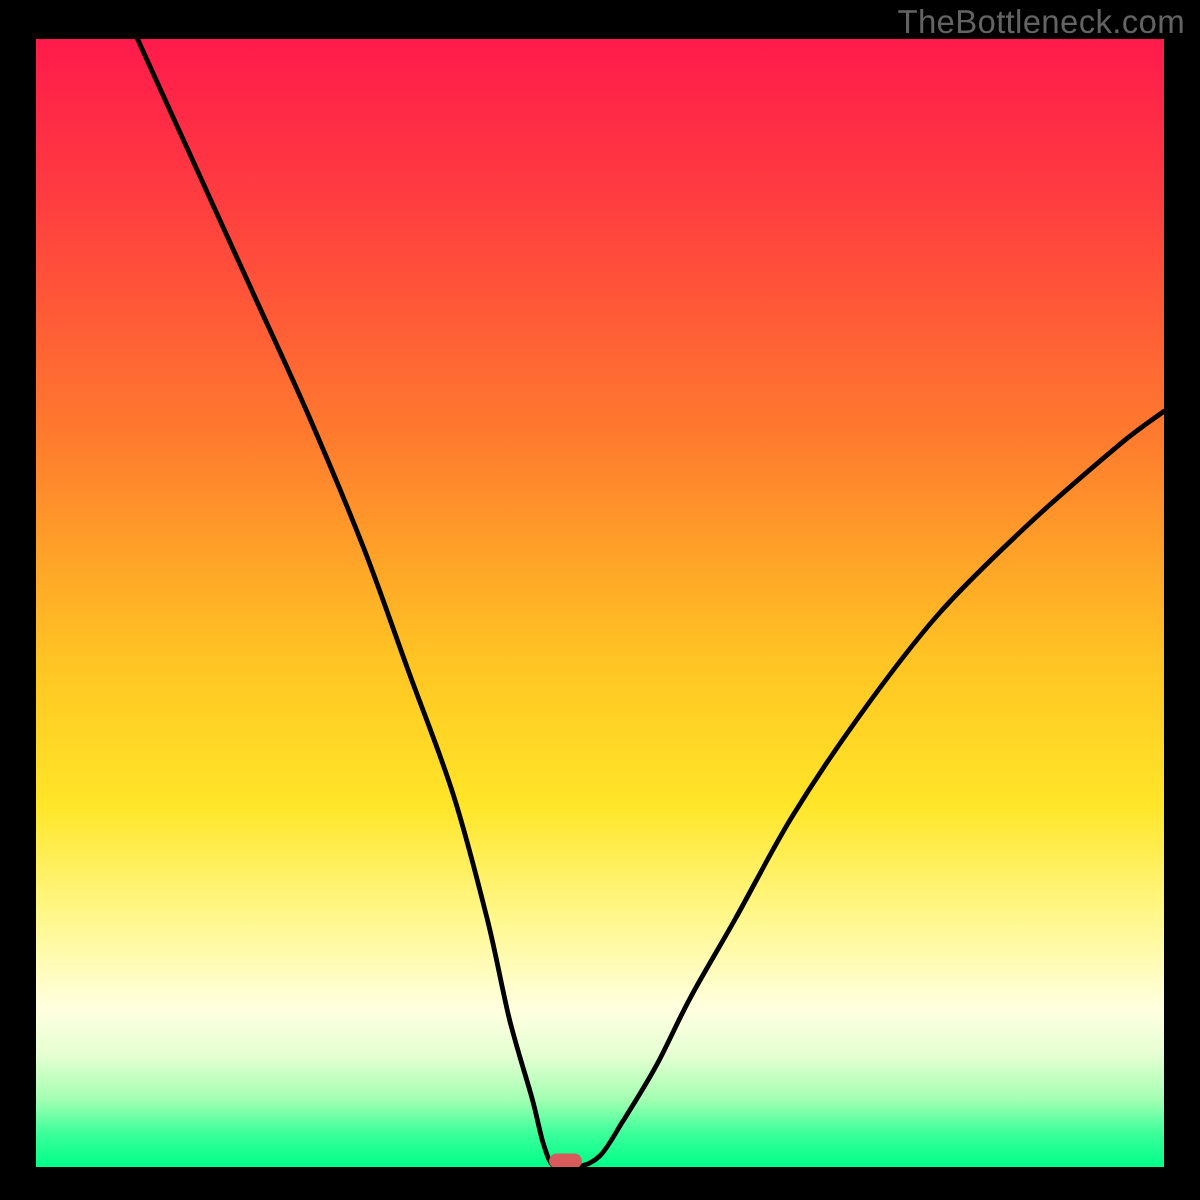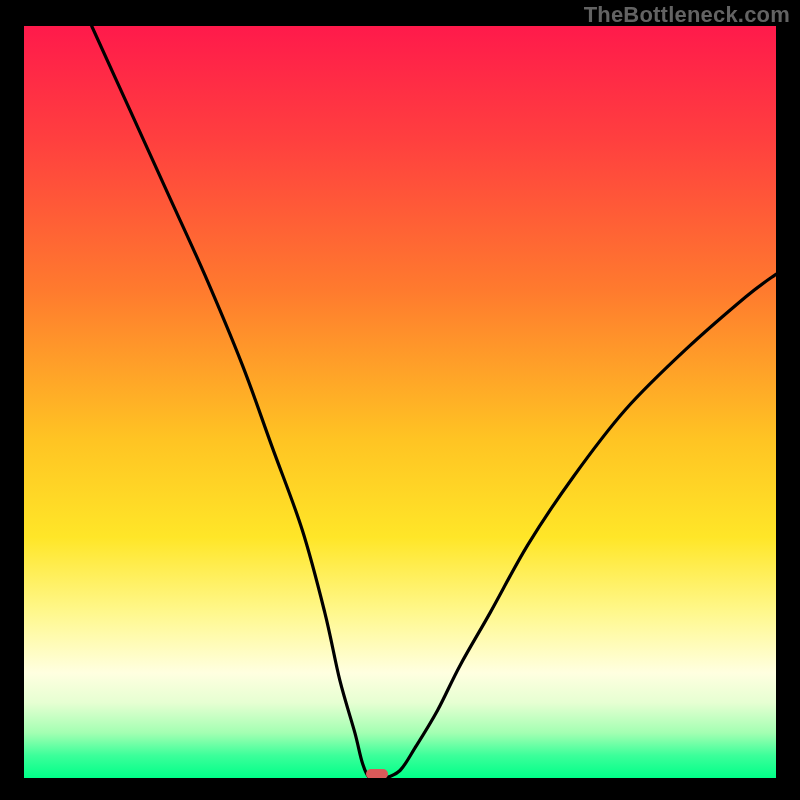--- a/index.html
+++ b/index.html
@@ -16,21 +16,21 @@
     width: 800px;
     height: 800px;
     background: #000;
   }
   .watermark {
     position: absolute;
     top: 2px;
     right: 10px;
     color: #636363;
     font-size: 22px;
-    font-weight: 700;
+    font-weight: 400;
     letter-spacing: 0.2px;
     z-index: 5;
   }
   .plot-area {
     position: absolute;
     left: 24px;
     top: 26px;
     width: 752px;
     height: 752px;
     overflow: hidden;

